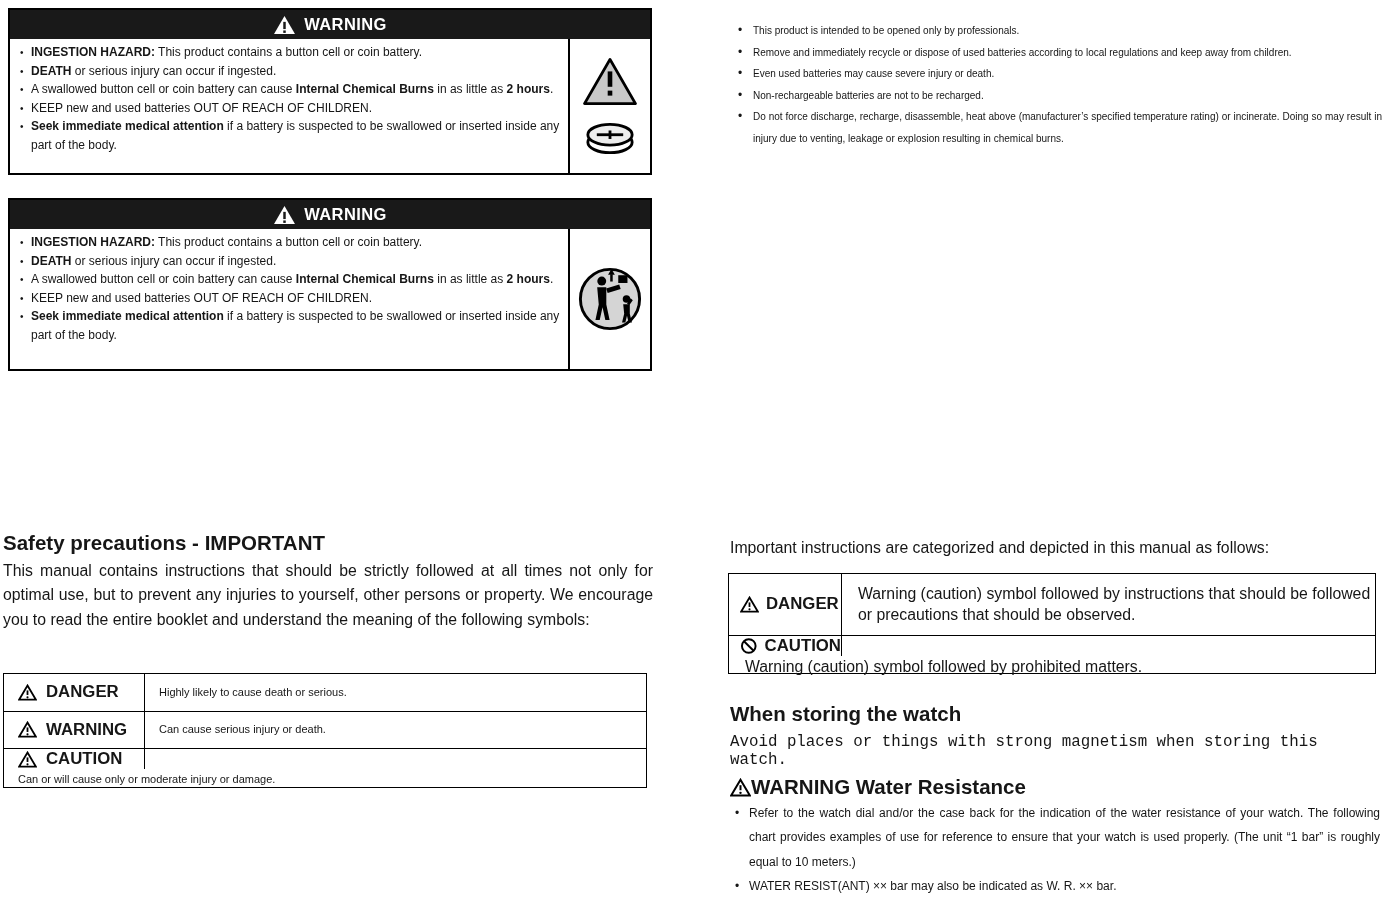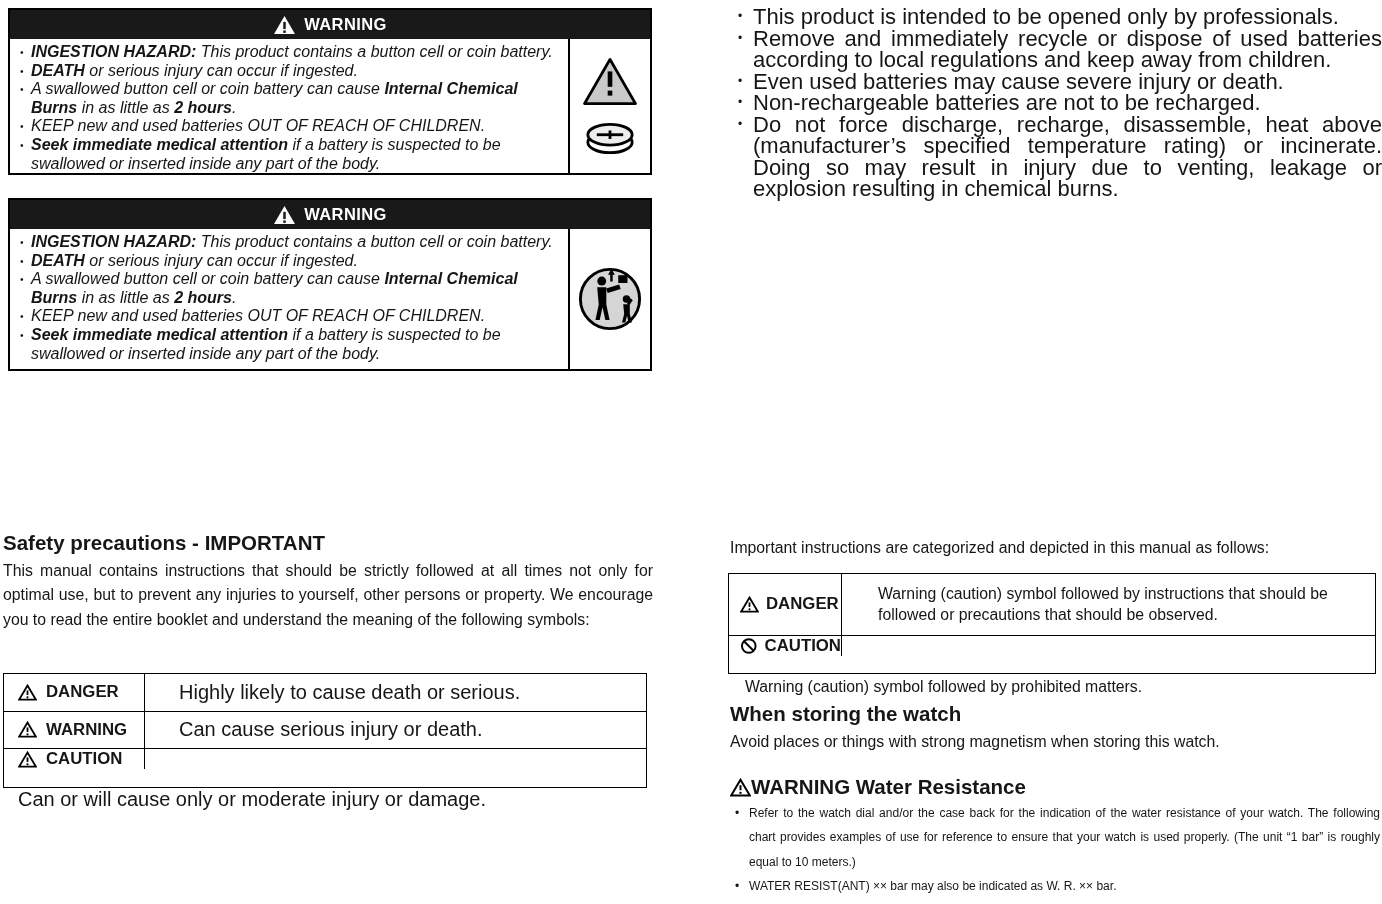--- a/index.html
+++ b/index.html
@@ -14,61 +14,61 @@
   
   .wbox { position: absolute; left: 8px; width: 644px; border: 2px solid #000; background: #fff; }
   #wbox1 { top: 8px; height: 167px; }
   #wbox2 { top: 198px; height: 173px; }
   .wbox-header {
     height: 29px; background: #191919; color: #fff;
     display: flex; align-items: center; justify-content: center; gap: 8px;
     font-size: 16.5px; font-weight: 700; letter-spacing: .4px;
   }
   .wbox-body { display: flex; height: calc(100% - 29px); }
-  .wlist { flex: 1; list-style: none; padding: 4px 8px 12px 21px; font-size: 16px; line-height: 18.6px; font-style: italic; }
+  .wlist { flex: 1; list-style: none; padding: 4px 8px 12px 21px; font-size: 12px; line-height: 18.6px; }
   .wlist li { position: relative; }
   .wlist li::before { content: "•"; position: absolute; left: -11px; top: 1px; font-size: 10px; }
   .wbox-icons {
     width: 82px; border-left: 2px solid #000;
     display: flex; flex-direction: column; align-items: center; justify-content: center; gap: 16px;
   }
 
   
-  #top-right-list { position: absolute; left: 730px; top: 6px; width: 652px; list-style: none; font-size: 22px; line-height: 21.5px; }
+  #top-right-list { position: absolute; left: 730px; top: 20px; width: 652px; list-style: none; font-size: 10px; line-height: 21.5px; }
   #top-right-list li { position: relative; padding-left: 23px; text-align: justify; }
   #top-right-list li::before { content: "•"; position: absolute; left: 8px; top: 0; font-size: 12px; }
 
   
   .h { position: absolute; font-size: 20.5px; font-weight: 700; }
   #safety-title { left: 3px; top: 531px; }
   #safety-body { position: absolute; left: 3px; top: 559px; width: 650px; font-size: 15.8px; line-height: 24.4px; text-align: justify; }
   #cat-intro { position: absolute; left: 730px; top: 539px; font-size: 15.8px; }
   #storing-title { left: 730px; top: 702px; }
-  #storing-body { position: absolute; left: 730px; top: 733px; font-size: 15.8px; }
+  #storing-body { position: absolute; left: 730px; top: 733px; font-size: 15.8px; font-family: Liberation Mono, monospace; }
   #wr-title { left: 730px; top: 775px; display: flex; align-items: center; gap: 0; }
   #wr-list { position: absolute; left: 728px; top: 801px; width: 652px; list-style: none; font-size: 12px; line-height: 24.3px; }
   #wr-list li { position: relative; padding-left: 21px; text-align: justify; }
   #wr-list li::before { content: "•"; position: absolute; left: 7px; top: 0; font-size: 12px; }
 
   
   .vtable { position: absolute; border: 1.5px solid #000; background: #fff; }
   #safety-table { left: 3px; top: 673px; width: 644px; }
   #cat-table { left: 728px; top: 573px; width: 648px; }
-  .trow { display: flex; border-bottom: 1.5px solid #000; gap: 20px; }
+  .trow { display: flex; border-bottom: 1.5px solid #000; }
   .trow:last-child { border-bottom: none; flex-direction: column; }
   #safety-table .trow { height: 37.5px; }
   #cat-table .trow.tall { height: 61.5px; }
   #cat-table .trow.short { height: 37.5px; }
   .cell-label {
     display: flex; align-items: center; gap: 9px; padding-left: 14px;
     font-weight: 700; font-size: 16.8px; border-right: 1.5px solid #000; flex: none;
   }
   #safety-table .cell-label { width: 141px; }
   #cat-table .cell-label { width: 113px; padding-left: 11px; gap: 7px; }
-  .cell-desc { flex: 1; display: flex; align-items: center; padding-left: 14px; font-size: 20px; line-height: 21px; }
+  .cell-desc { flex: 1; display: flex; align-items: center; padding-left: 14px; font-size: 11px; line-height: 21px; }
   #cat-table .cell-desc { font-size: 15.8px; padding-left: 16px; }
 </style>
 </head>
 <body>
 
 <section class="wbox" id="wbox1">
   <div class="wbox-header">
     <svg width="23" height="20" viewBox="0 0 24 21">
       <path d="M12 1 23 20H1Z" fill="#fff"></path>
       <rect x="10.7" y="7.2" width="2.6" height="7.6" fill="#191919"></rect>

